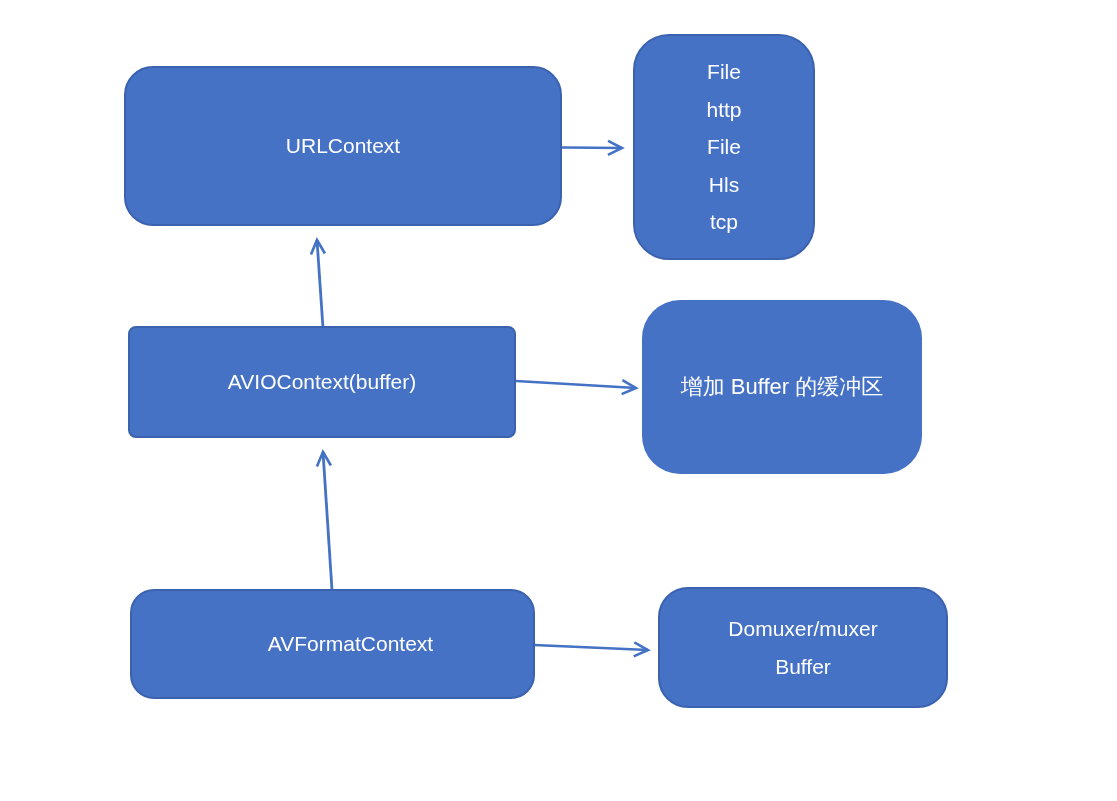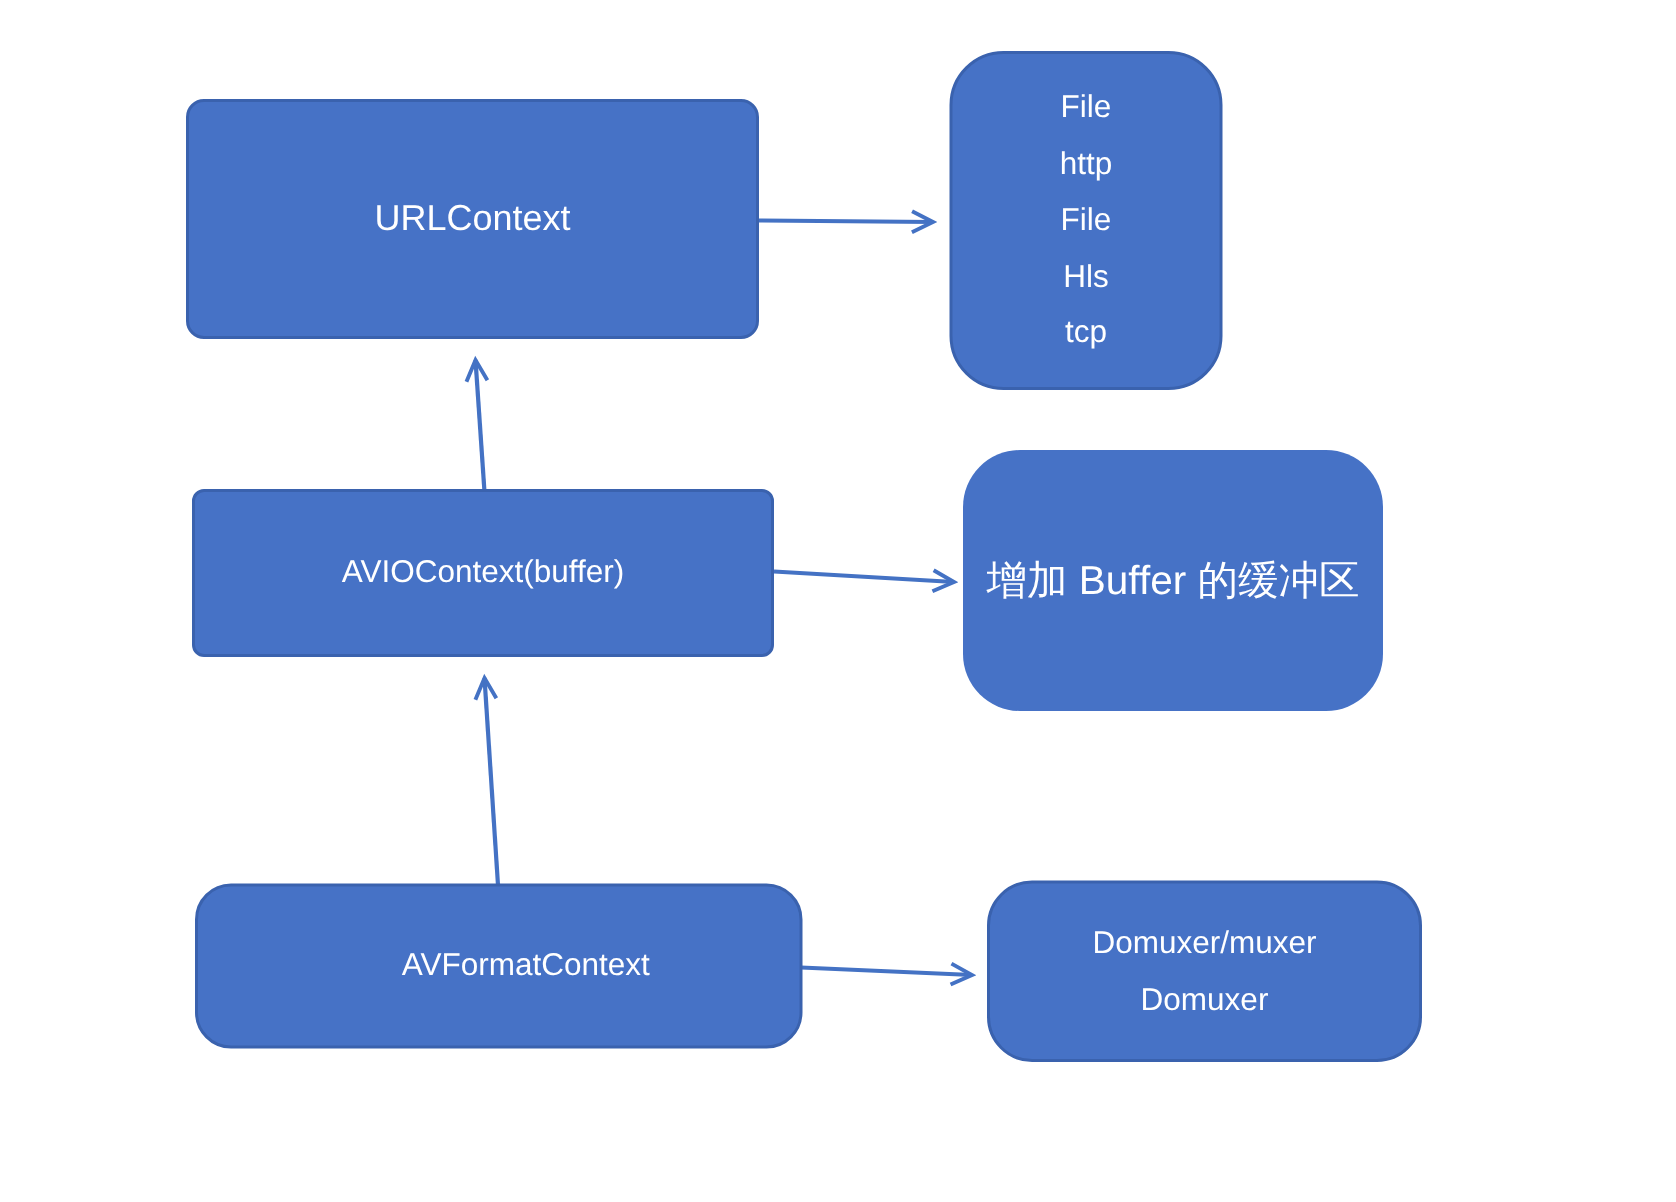--- a/index.html
+++ b/index.html
@@ -25,35 +25,35 @@
     display: flex;
     flex-direction: column;
     align-items: center;
     justify-content: center;
     text-align: center;
     line-height: 1.2;
   }
   .bordered { border: 2px solid var(--box-border, #3A62AE); }
 
   .box-urlcontext {
-    left: 124px; top: 66px; width: 382px; height: 160px;
-    border-radius: 12px; font-size: 24px;
+    left: 124px; top: 66px; width: 438px; height: 160px;
+    border-radius: 29px; font-size: 21px;
   }
   .box-protocols {
     left: 633px; top: 34px; width: 182px; height: 226px;
     border-radius: 36px; font-size: 21px;
   }
   .box-protocols .line { display: block; line-height: 37.5px; }
   .box-aviocontext {
     left: 128px; top: 326px; width: 388px; height: 112px;
     border-radius: 8px; font-size: 21px;
   }
   .box-buffernote {
     left: 642px; top: 300px; width: 280px; height: 174px;
-    border-radius: 38px; font-size: 27px; text-align: right;
+    border-radius: 38px; font-size: 22px; text-align: right;
   }
   .box-avformatcontext {
     left: 130px; top: 589px; width: 405px; height: 110px;
     border-radius: 24px; font-size: 21px; padding-left: 36px;
   }
   .box-demuxer {
     left: 658px; top: 587px; width: 290px; height: 121px;
     border-radius: 30px; font-size: 21px;
   }
   .box-demuxer .line { display: block; line-height: 38px; }
@@ -103,17 +103,17 @@
   <div class="box box-buffernote">
     <span>增加 Buffer 的缓冲区</span>
   </div>
 
   <div class="box bordered box-avformatcontext">
     <span>AVFormatContext</span>
   </div>
 
   <div class="box bordered box-demuxer">
     <span class="line">Domuxer/muxer</span>
-    <span class="line">Domuxer</span>
+    <span class="line">Buffer</span>
   </div>
 
 
 </div>
 
 </body></html>

